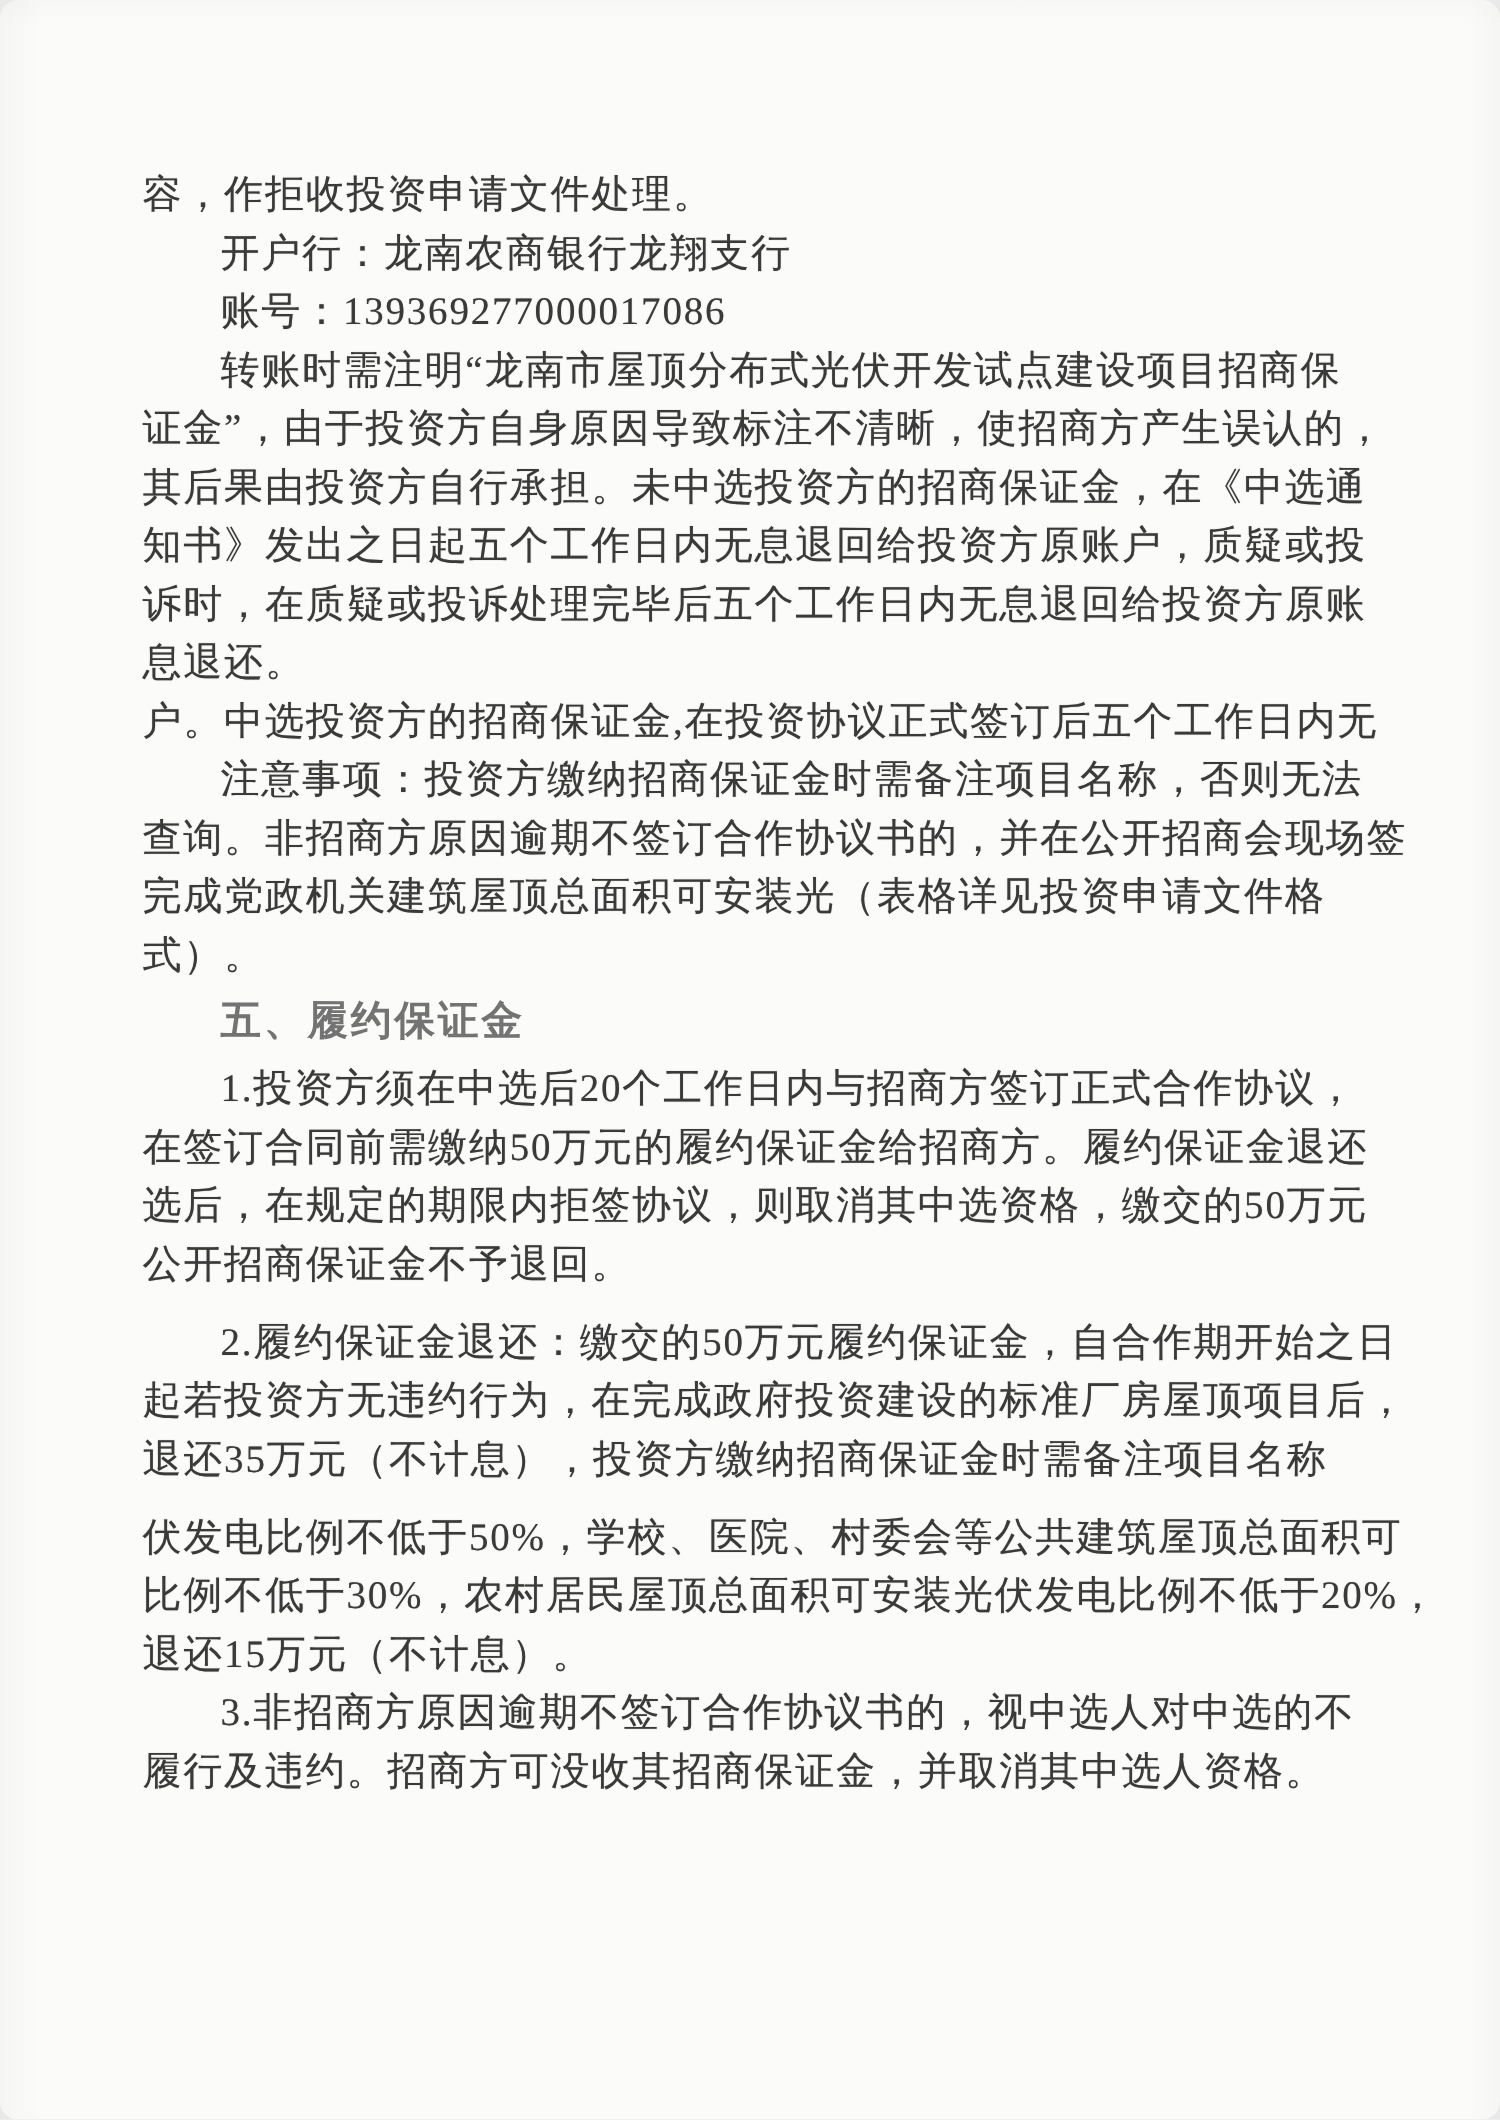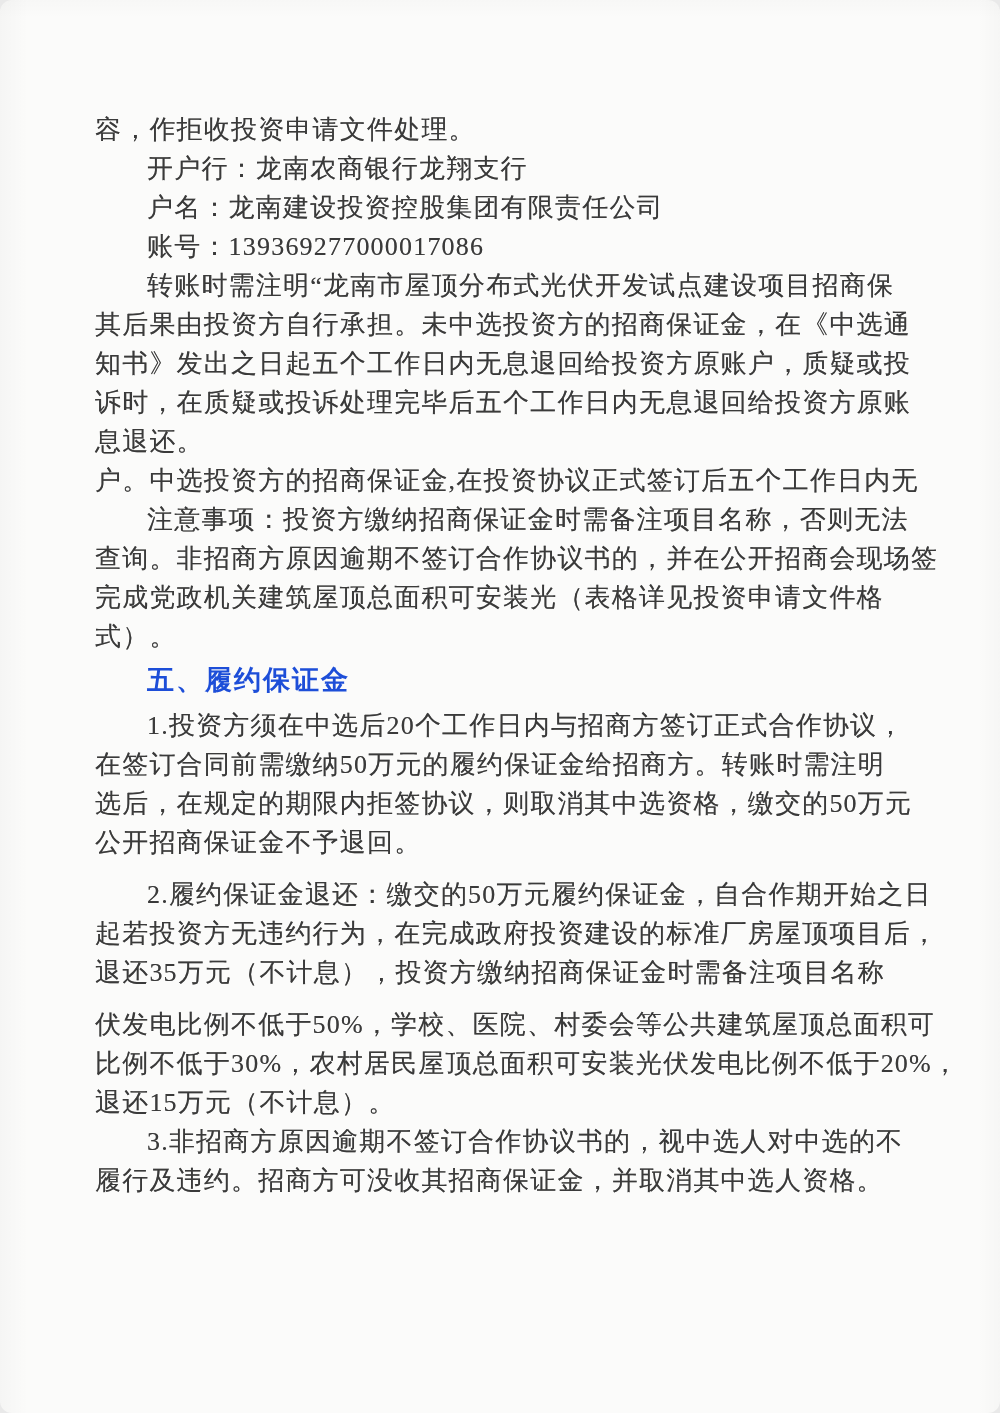--- a/index.html
+++ b/index.html
@@ -44,50 +44,50 @@
   }
   .line.indent {
     padding-left: 52px;
   }
   .line.gap {
     margin-top: 13px;
   }
   .line.heading {
     font-family: "Liberation Sans", "DejaVu Sans", sans-serif;
     font-weight: bold;
-    color: #1d4ed8;
+    color: #737373;
     font-size: 27px;
     line-height: 42px;
     margin: 3px 0 5px 0;
     letter-spacing: 2px;
     text-shadow: none;
   }
 </style>
 </head>
 <body>
 
 <div class="page">
   <div class="doc">
       <div class="line">容，作拒收投资申请文件处理。</div>
       <div class="line indent">开户行：龙南农商银行龙翔支行</div>
-      <div class="line indent">户名：龙南建设投资控股集团有限责任公司</div>
       <div class="line indent">账号：139369277000017086</div>
       <div class="line indent">转账时需注明“龙南市屋顶分布式光伏开发试点建设项目招商保</div>
+      <div class="line">证金”，由于投资方自身原因导致标注不清晰，使招商方产生误认的，</div>
       <div class="line">其后果由投资方自行承担。未中选投资方的招商保证金，在《中选通</div>
       <div class="line">知书》发出之日起五个工作日内无息退回给投资方原账户，质疑或投</div>
       <div class="line">诉时，在质疑或投诉处理完毕后五个工作日内无息退回给投资方原账</div>
       <div class="line">息退还。</div>
       <div class="line">户。中选投资方的招商保证金,在投资协议正式签订后五个工作日内无</div>
       <div class="line indent">注意事项：投资方缴纳招商保证金时需备注项目名称，否则无法</div>
       <div class="line">查询。非招商方原因逾期不签订合作协议书的，并在公开招商会现场签</div>
       <div class="line">完成党政机关建筑屋顶总面积可安装光（表格详见投资申请文件格</div>
       <div class="line">式）。</div>
       <div class="line indent heading">五、履约保证金</div>
       <div class="line indent">1.投资方须在中选后20个工作日内与招商方签订正式合作协议，</div>
-      <div class="line">在签订合同前需缴纳50万元的履约保证金给招商方。转账时需注明</div>
+      <div class="line">在签订合同前需缴纳50万元的履约保证金给招商方。履约保证金退还</div>
       <div class="line">选后，在规定的期限内拒签协议，则取消其中选资格，缴交的50万元</div>
       <div class="line">公开招商保证金不予退回。</div>
       <div class="line indent gap">2.履约保证金退还：缴交的50万元履约保证金，自合作期开始之日</div>
       <div class="line">起若投资方无违约行为，在完成政府投资建设的标准厂房屋顶项目后，</div>
       <div class="line">退还35万元（不计息），投资方缴纳招商保证金时需备注项目名称</div>
       <div class="line gap">伏发电比例不低于50%，学校、医院、村委会等公共建筑屋顶总面积可</div>
       <div class="line">比例不低于30%，农村居民屋顶总面积可安装光伏发电比例不低于20%，</div>
       <div class="line">退还15万元（不计息）。</div>
       <div class="line indent">3.非招商方原因逾期不签订合作协议书的，视中选人对中选的不</div>
       <div class="line">履行及违约。招商方可没收其招商保证金，并取消其中选人资格。</div>

